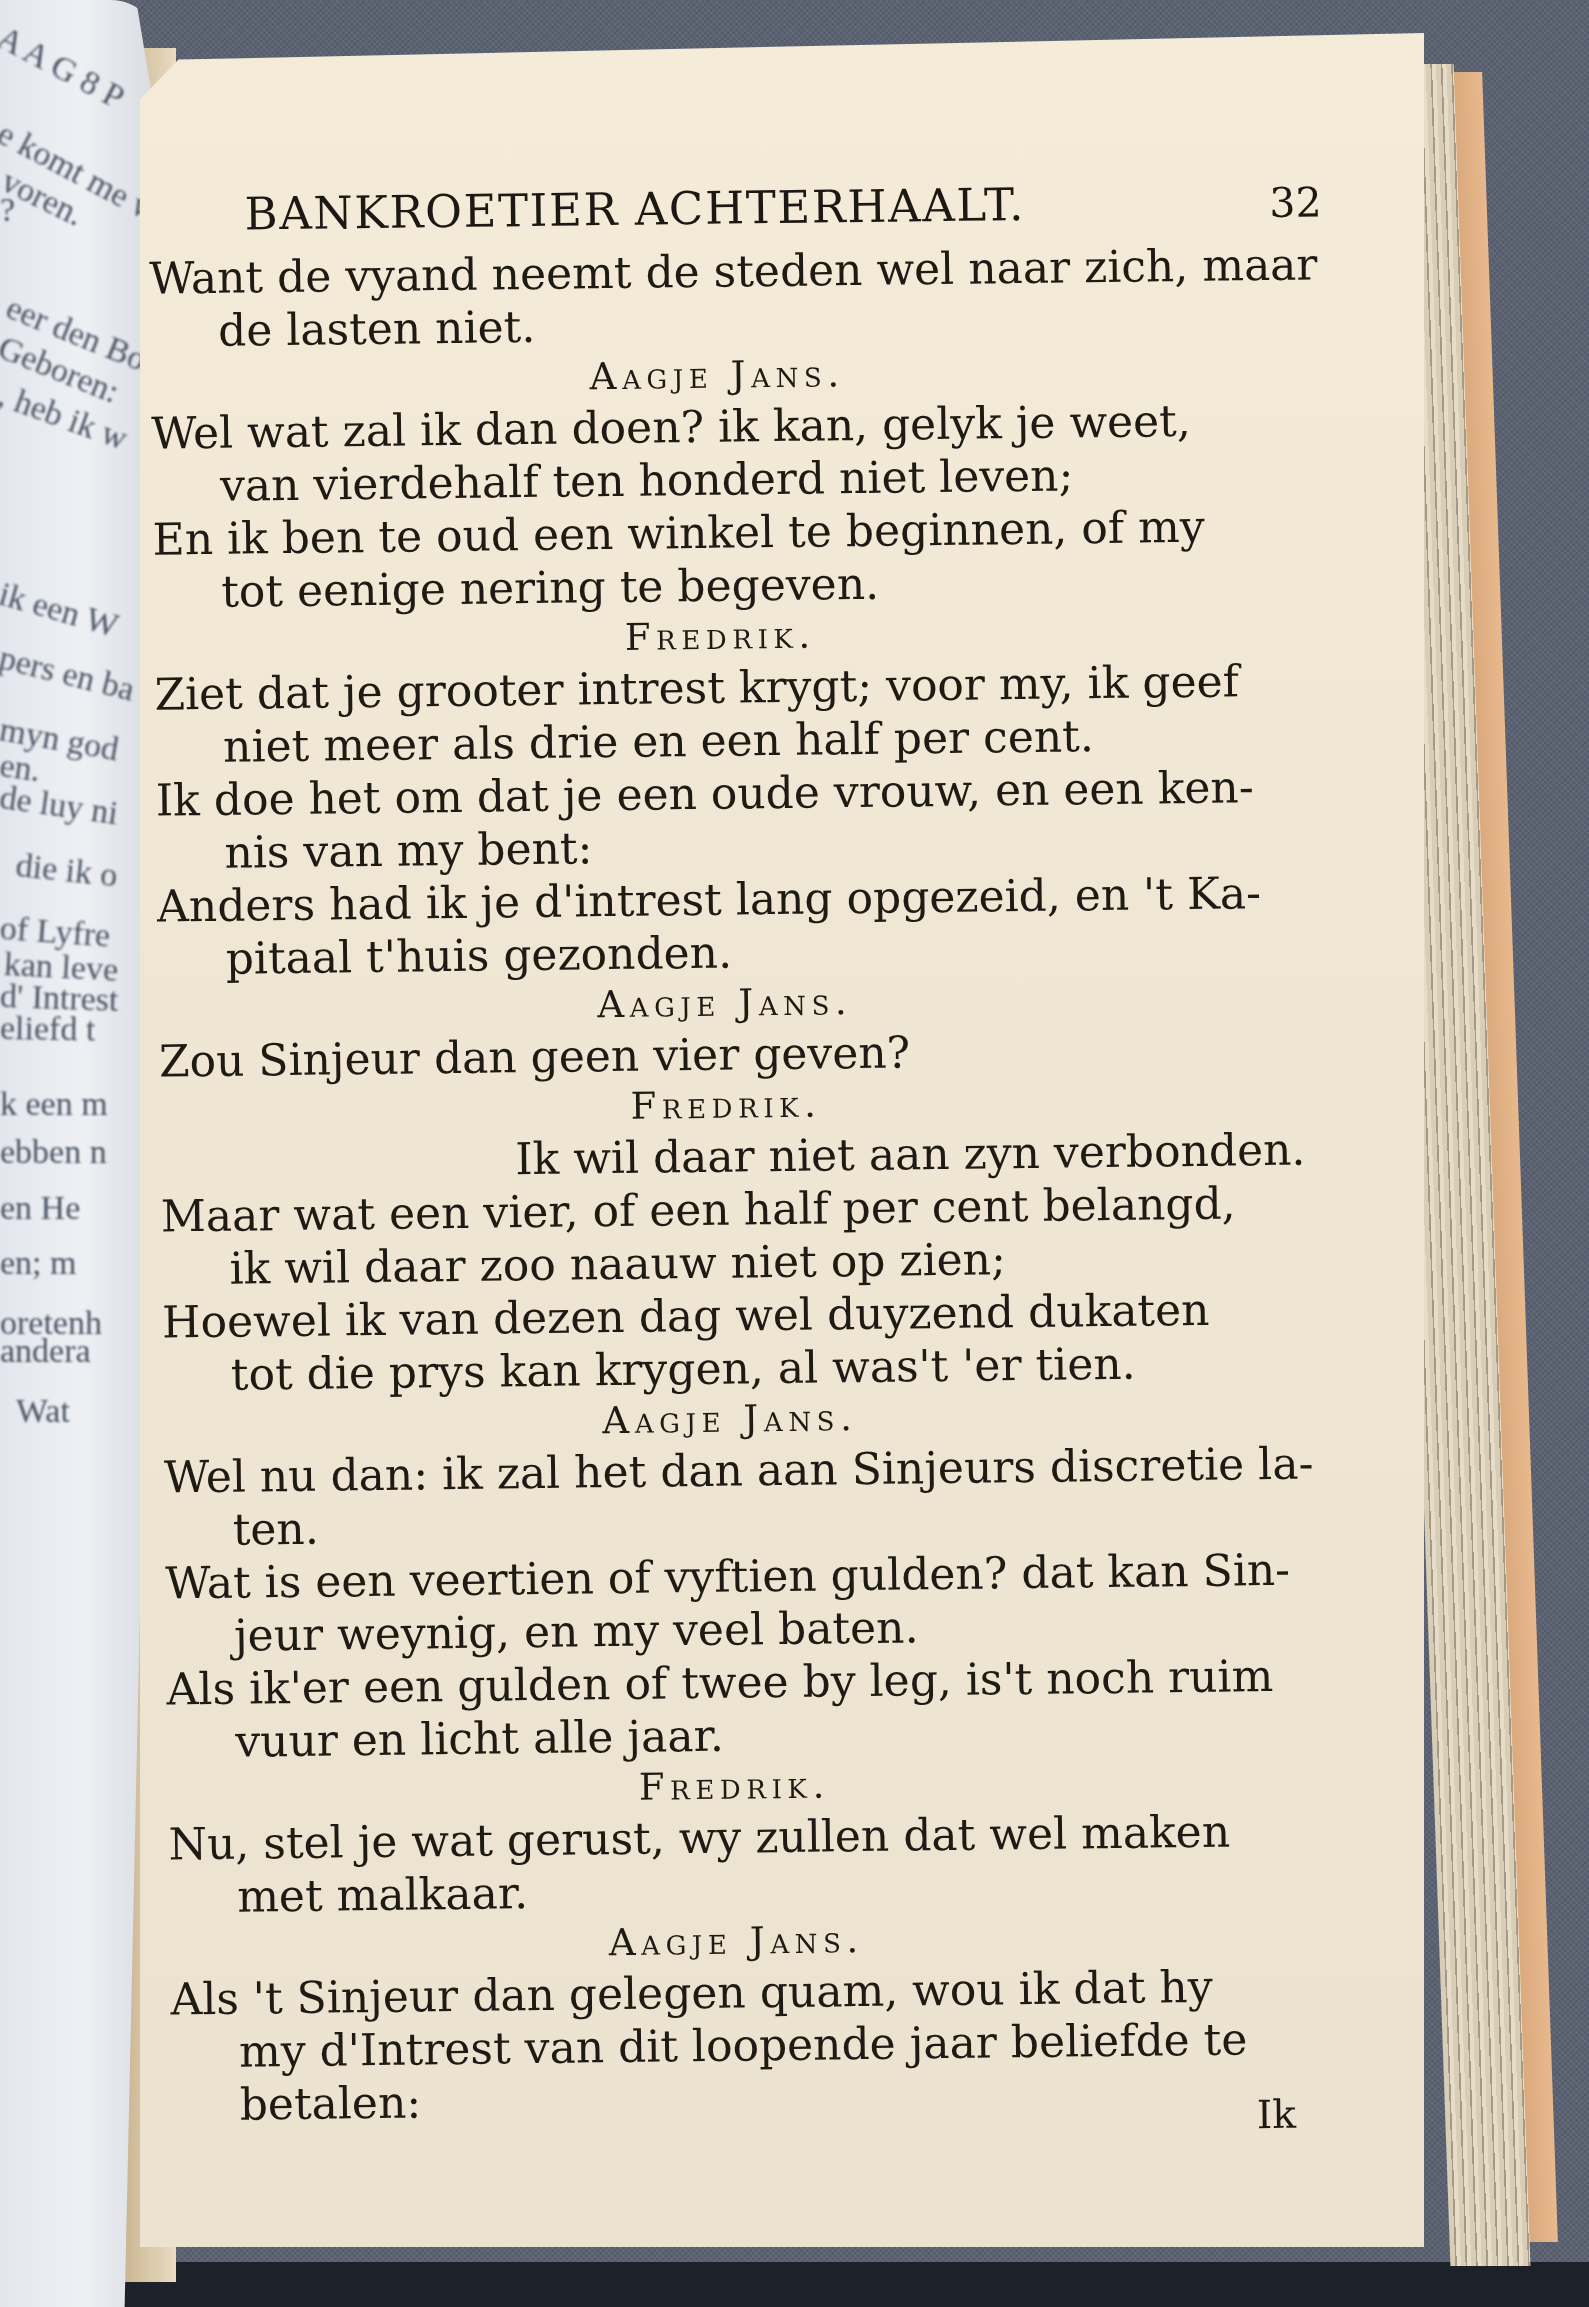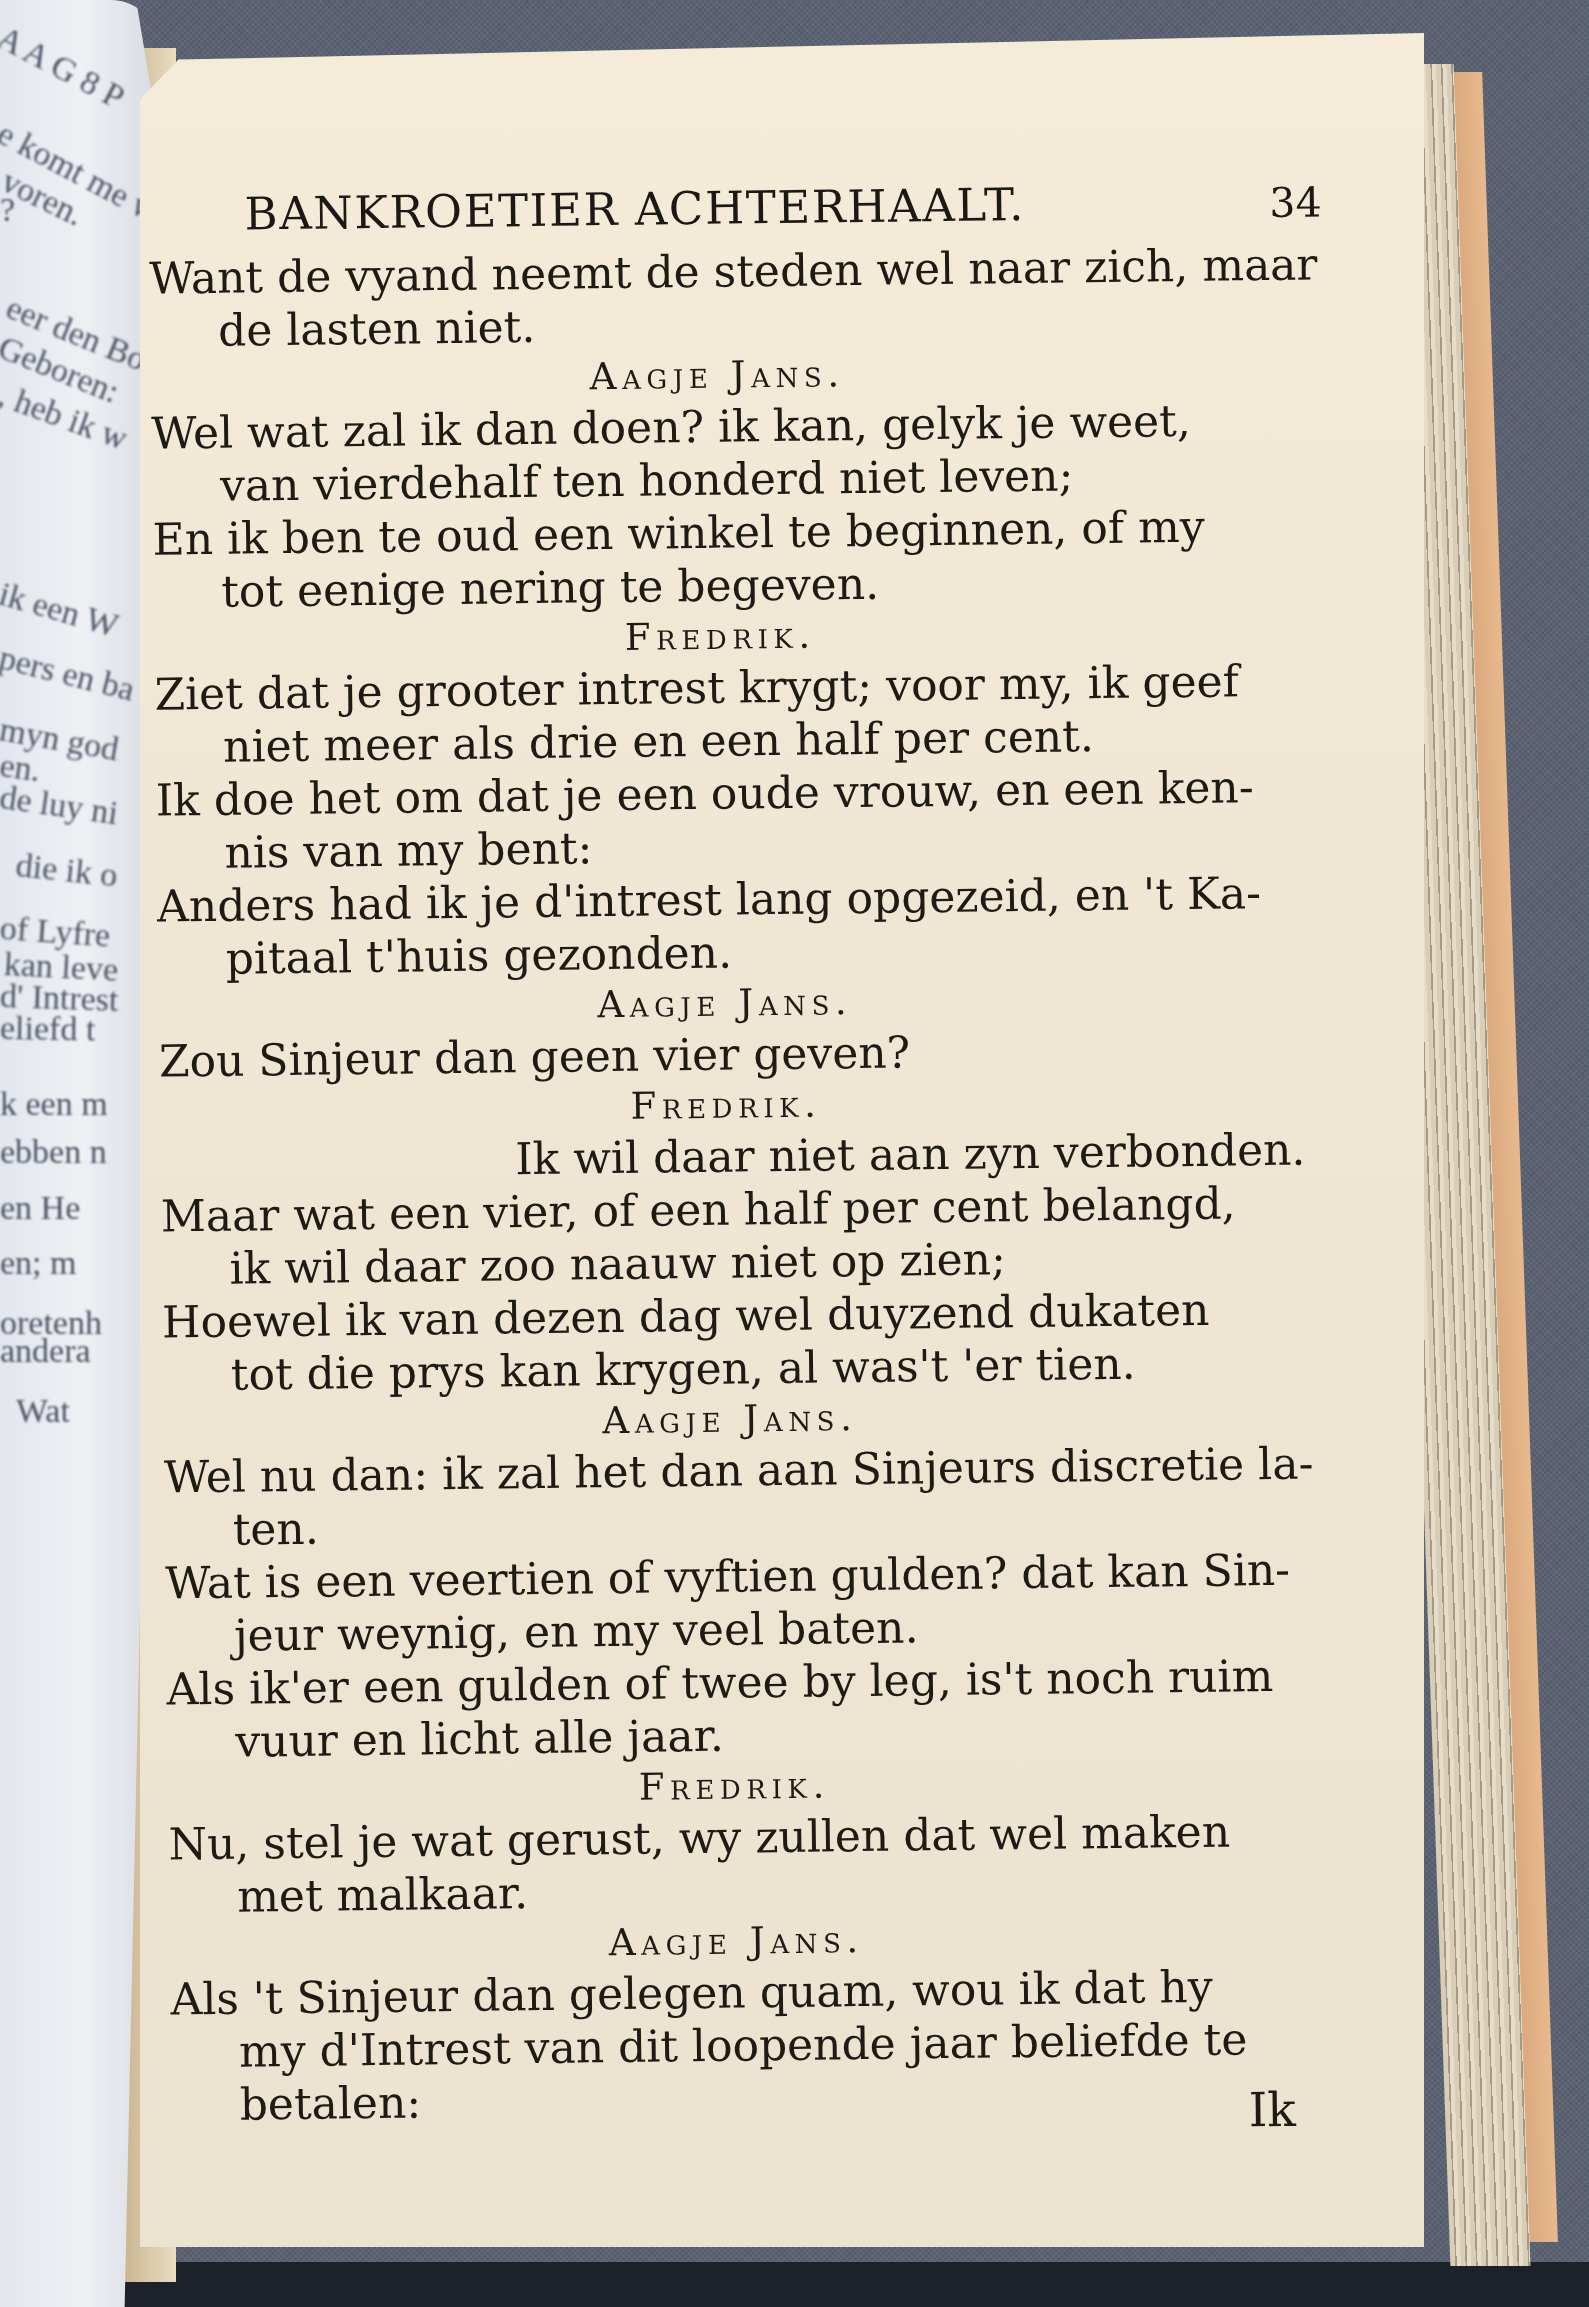--- a/index.html
+++ b/index.html
@@ -156,21 +156,21 @@
       height: 49px;
       line-height: 49px;
       font-variant: small-caps;
       width: 1173px;
       padding-left: 0;
     }
     .catchword {
       position: absolute;
       right: 140px;
       bottom: 104px;
-      font-size: 47px;
+      font-size: 39px;
       color: #1e1a14;
     }
   </style>
 </head>
 <body>
 
 <div class="cover-edge"></div>
 <div class="page-edges"></div>
 <div class="gutter"></div>
 <div class="bottom-shadow"></div>
@@ -199,21 +199,21 @@
     <span class="frag" style="left: 32px; top: 1244px; transform: rotate(0deg);">en; m</span>
     <span class="frag" style="left: 32px; top: 1304px; transform: rotate(0deg);">oretenh</span>
     <span class="frag" style="left: 32px; top: 1332px; transform: rotate(0deg);">andera</span>
     <span class="frag" style="left: 48px; top: 1392px; transform: rotate(0deg);">Wat</span>
   </div>
 
 <div class="page">
   <div class="page-inner">
     <div class="running-head">
       <span class="title">BANKROETIER ACHTERHAALT.</span>
-      <span class="pagenum">34</span>
+      <span class="pagenum">32</span>
     </div>
 
     <div class="text-block" id="text-block">
         <div class="line first">Want de vyand neemt de steden wel naar zich, maar</div>
         <div class="line cont">de lasten niet.</div>
         <div class="line speaker">Aagje Jans.</div>
         <div class="line first">Wel wat zal ik dan doen? ik kan, gelyk je weet,</div>
         <div class="line cont">van vierdehalf ten honderd niet leven;</div>
         <div class="line first">En ik ben te oud een winkel te beginnen, of my</div>
         <div class="line cont">tot eenige nering te begeven.</div>

